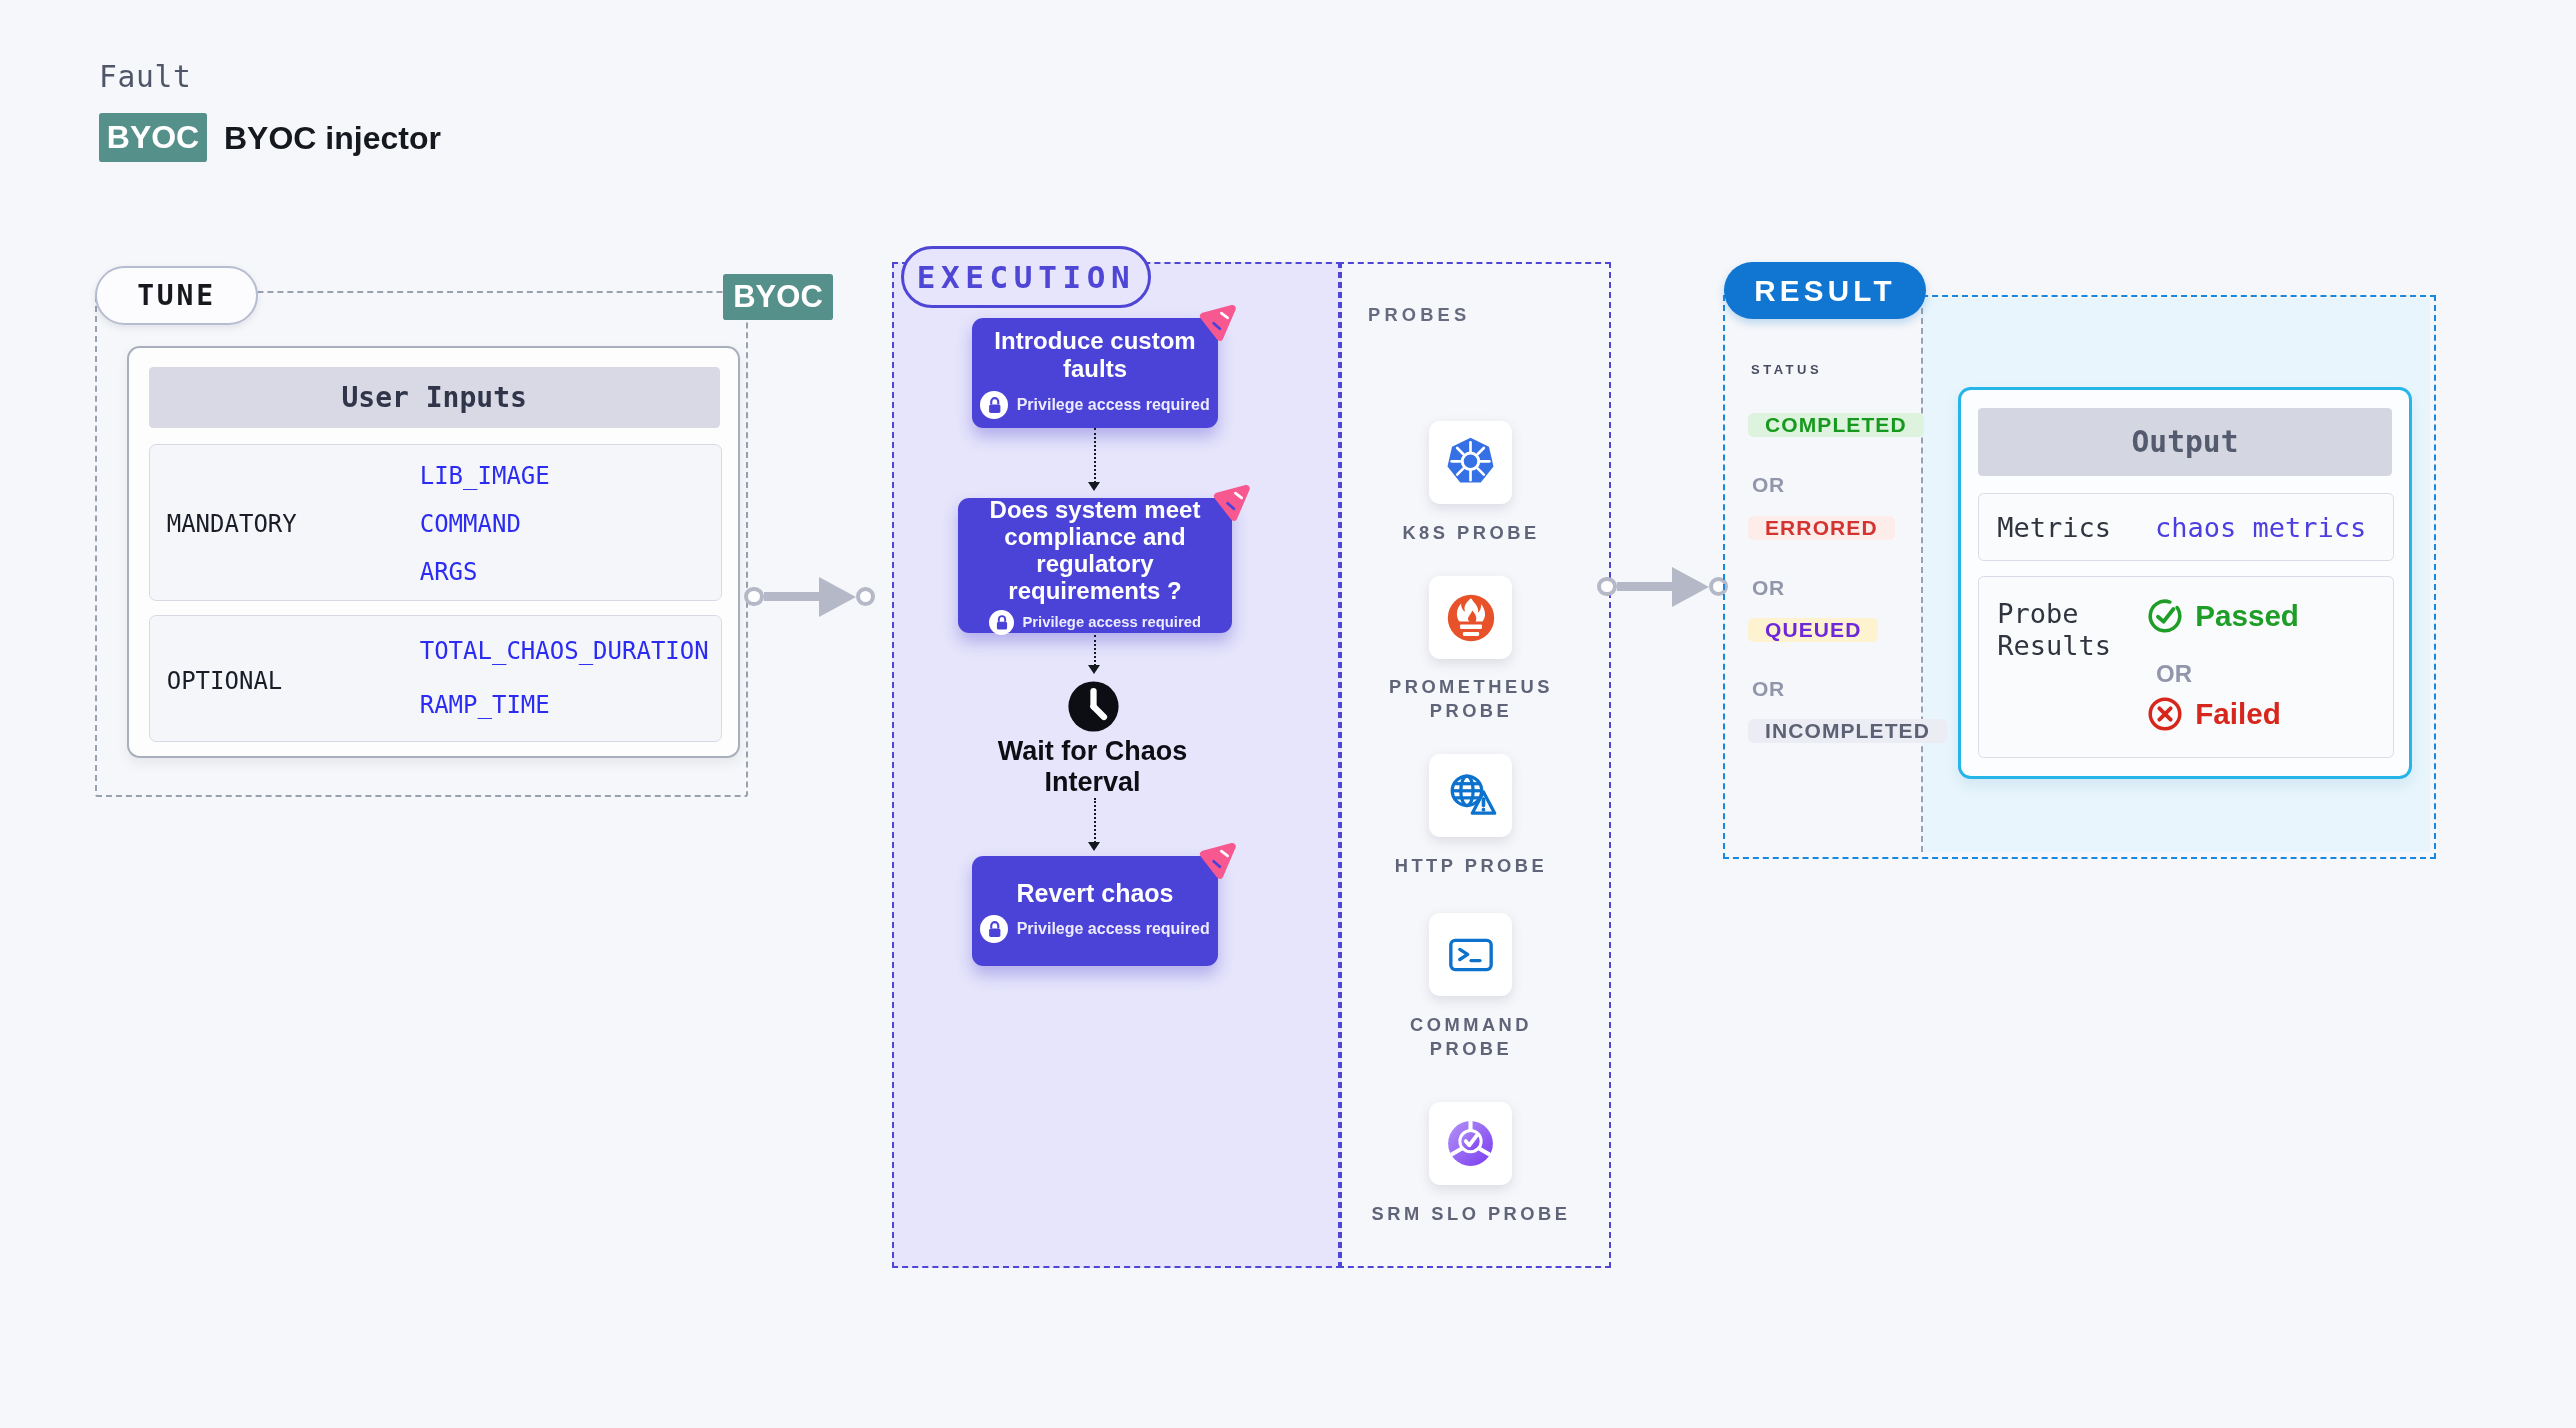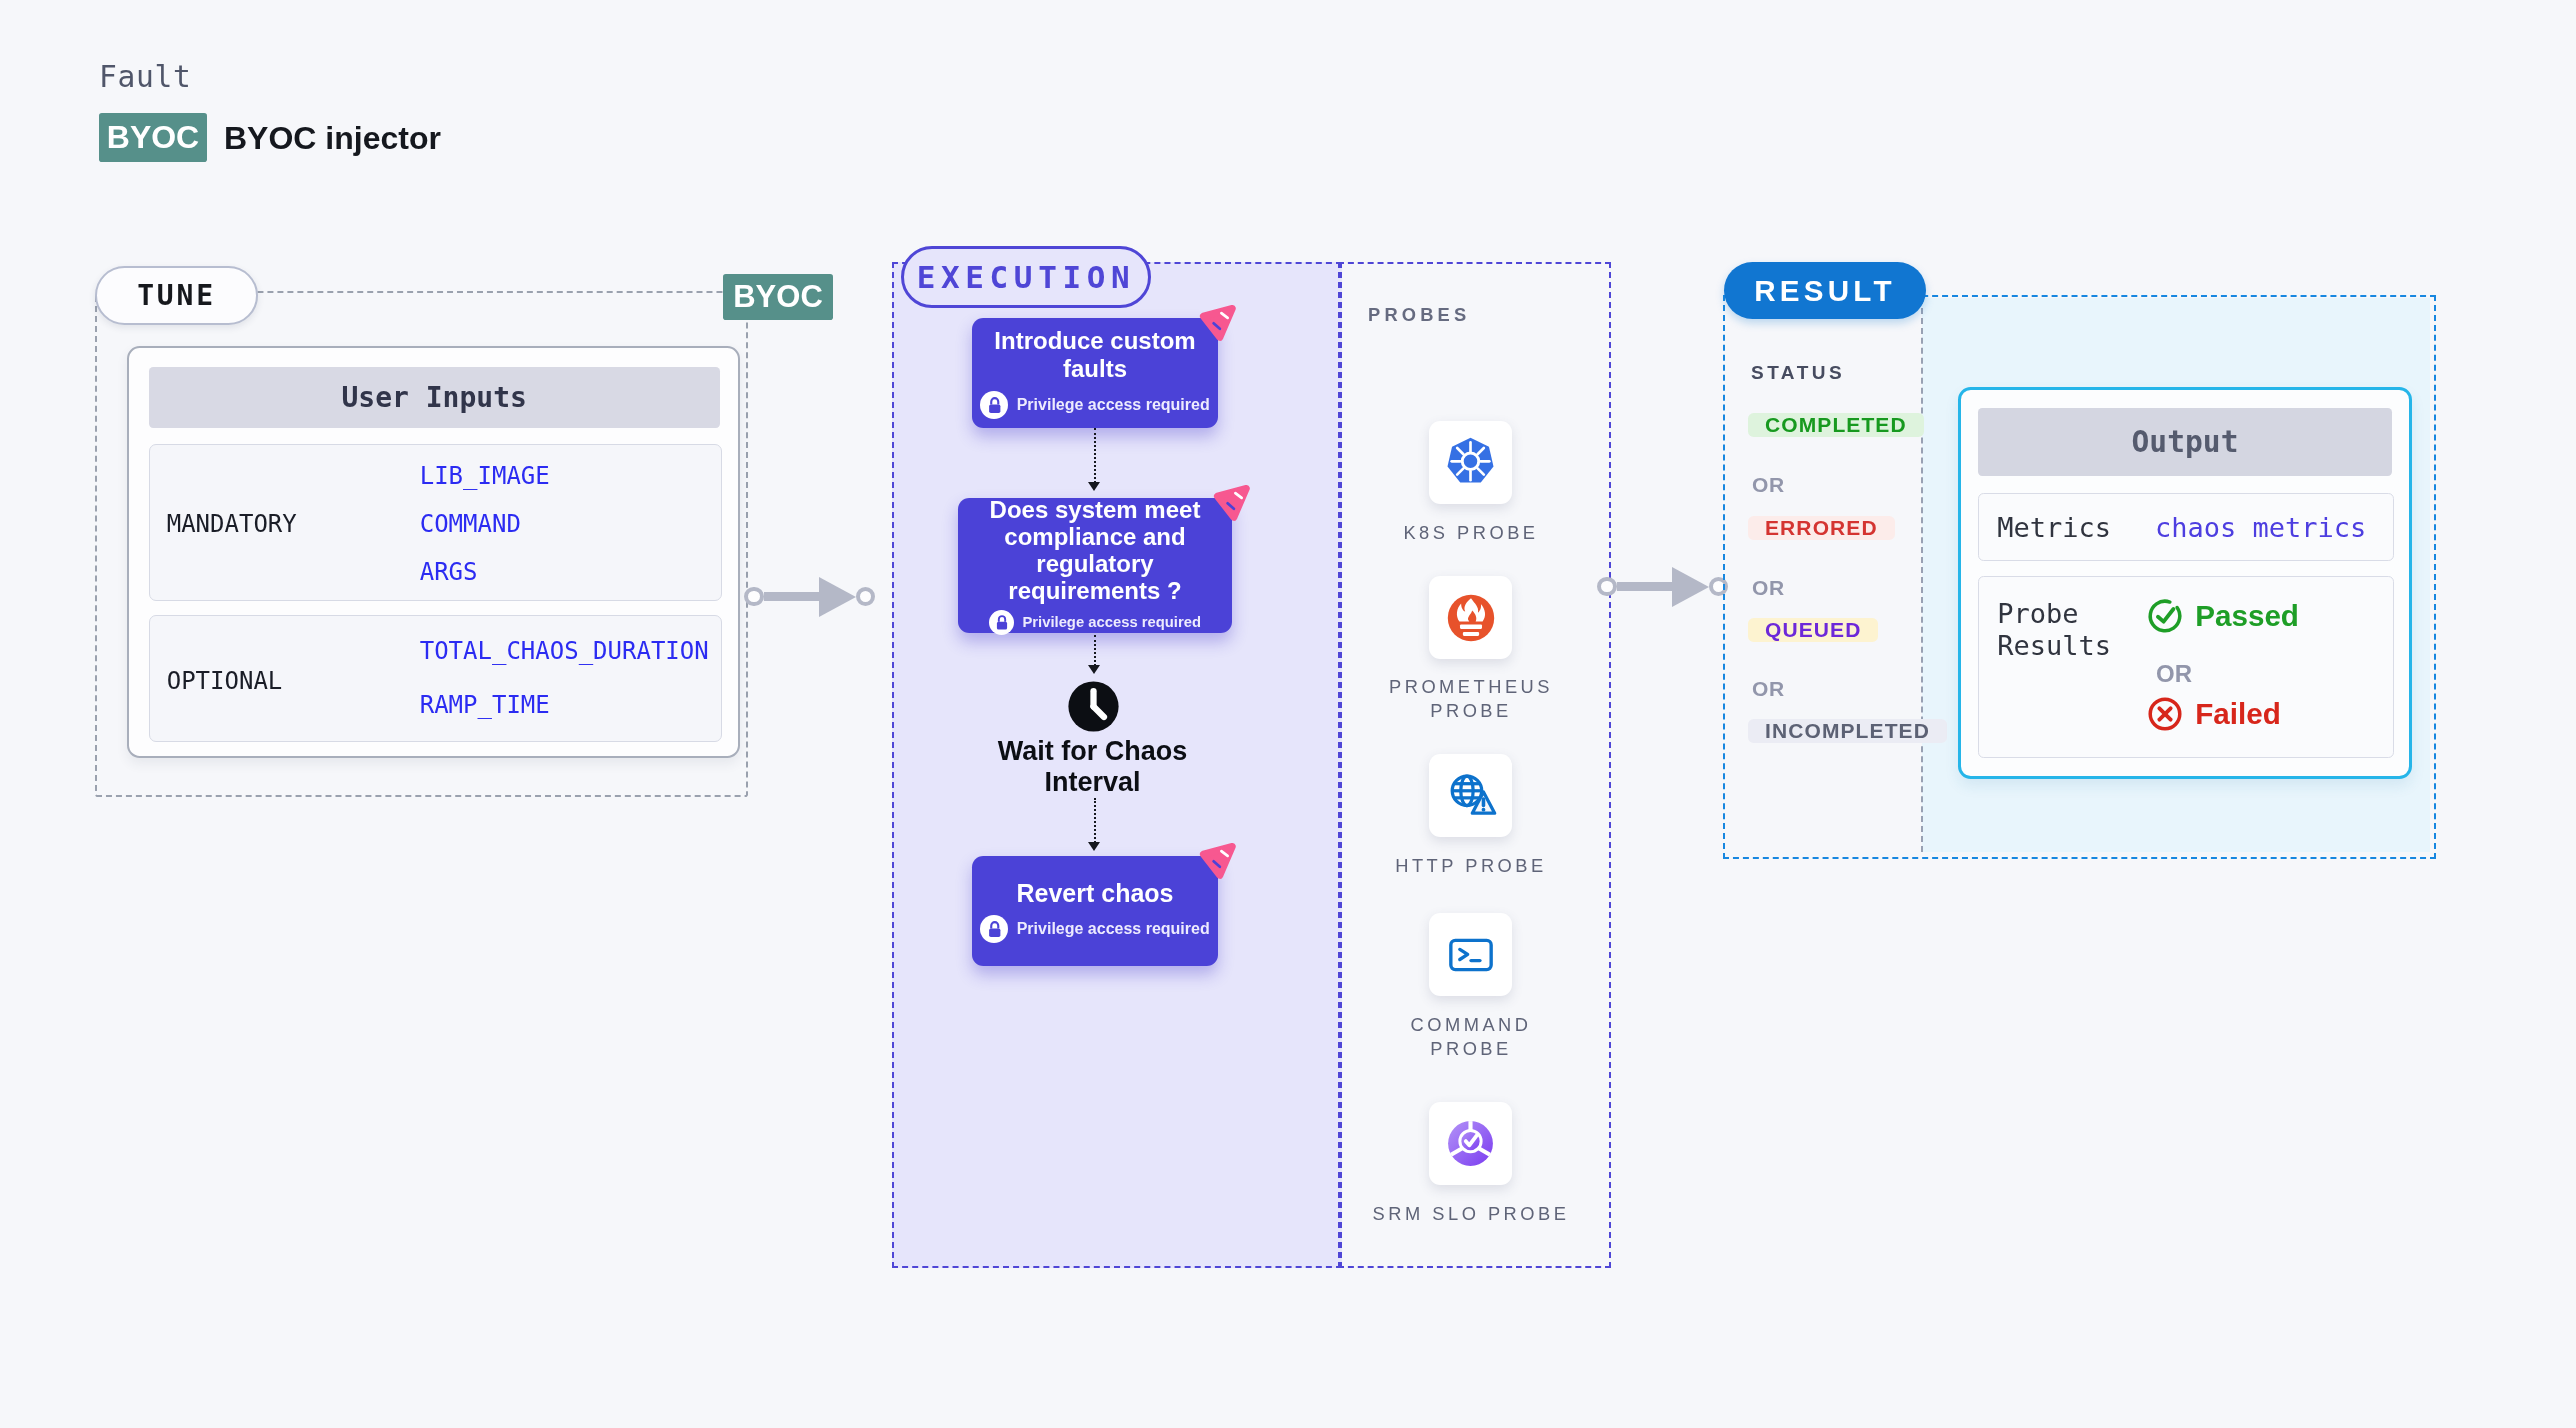--- a/index.html
+++ b/index.html
@@ -48,24 +48,24 @@
   .priv-circle{width:28px;height:28px;border-radius:50%;background:#ffffff;display:flex;align-items:center;justify-content:center;}
   .priv-label{font-size:16px;font-weight:bold;color:#edebfe;}
   .connector{width:0;border-left:2.8px dotted #16181f;position:absolute;}
   .connector:after{content:'';position:absolute;bottom:-9.9px;left:-7.7px;border:6.3px solid transparent;border-top:9.9px solid #16181f;}
   .wait-label{font-weight:bold;font-size:27px;line-height:31px;color:#0c0e14;text-align:center;}
   .chaos-chip{position:absolute;width:39px;height:39px;}
 
   
   .probes-heading{font-weight:bold;font-size:18.3px;letter-spacing:4.2px;color:#666b80;}
   .probe-card{background:#ffffff;border-radius:11.3px;box-shadow:0 4.2px 11.3px rgba(70,80,110,.14);display:flex;align-items:center;justify-content:center;}
-  .probe-label{font-weight:normal;font-size:18.3px;letter-spacing:3.5px;color:#5f6478;text-align:center;line-height:24px;}
-
-  
-  .status-heading{font-weight:bold;font-size:19px;letter-spacing:3.5px;color:#474c60;}
+  .probe-label{font-weight:bold;font-size:18.3px;letter-spacing:3.5px;color:#5f6478;text-align:center;line-height:24px;}
+
+  
+  .status-heading{font-weight:bold;font-size:13px;letter-spacing:3.5px;color:#474c60;}
   .badge{display:inline-block;font-weight:bold;font-size:21px;letter-spacing:1.1px;padding:0 17px;border-radius:5.6px;}
   .badge.success{background:#def3dd;color:#17991f;}
   .badge.error{background:#fcecea;color:#d43431;}
   .badge.queued{background:#fdf3d0;color:#6d28d9;}
   .badge.muted{background:#ebecf4;color:#5c6174;}
   .or-label{font-weight:bold;font-size:21px;color:#9296ab;letter-spacing:0.7px;}
   .cyan-fill{background:#e8f5fc;}
   .gray-sep{width:0;border-left:2.1px dashed #98a1b3;}
 
   

